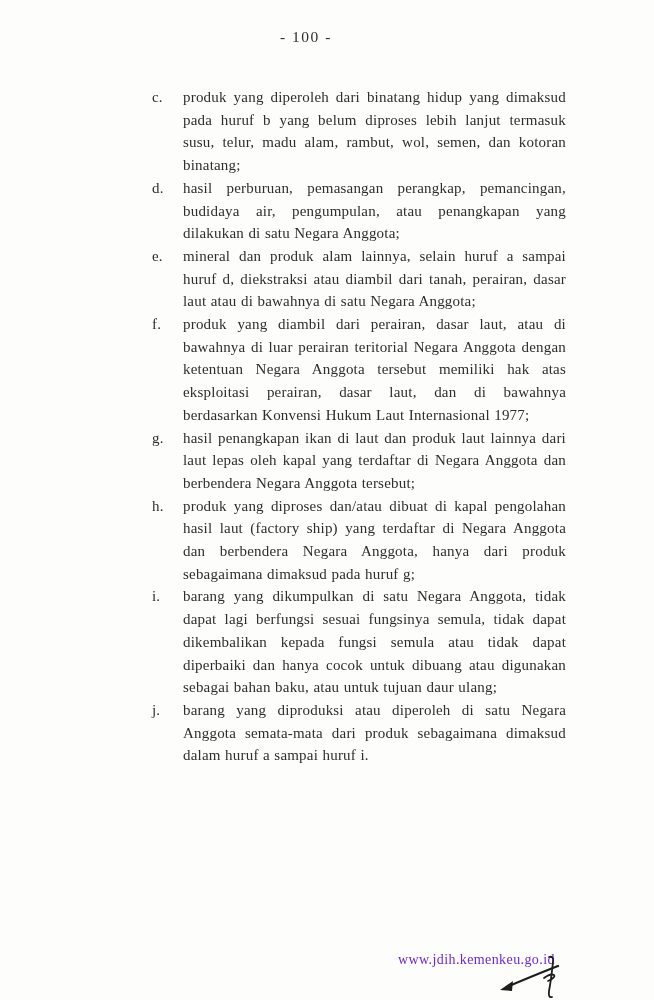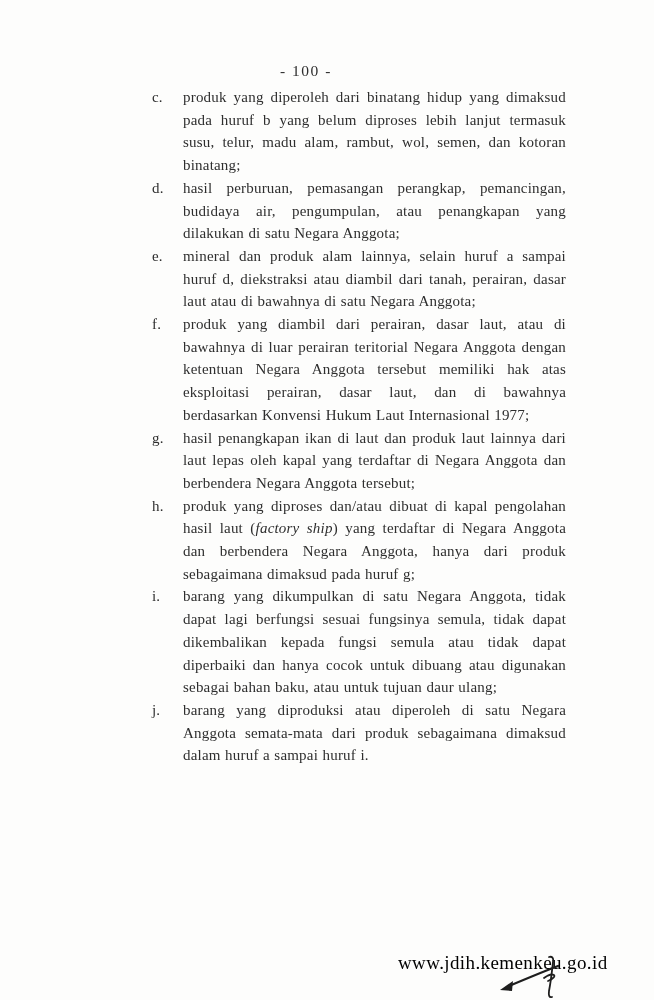--- a/index.html
+++ b/index.html
@@ -17,21 +17,21 @@
     position: absolute;
     inset: 0;
     width: 654px;
     height: 1000px;
     background: #fdfdfc;
     color: #2e2e2e;
     overflow: hidden;
   }
   .page-number {
     position: absolute;
-    top: 62px;
+    top: 28px;
     left: 306px;
     transform: translateX(-50%);
     font-size: 15.5px;
     letter-spacing: 1.5px;
     white-space: nowrap;
   }
   .item-list {
     position: absolute;
     top: 86px;
     left: 152px;
@@ -48,29 +48,28 @@
     flex: 0 0 31px;
     width: 31px;
   }
   .item-text {
     flex: 1 1 auto;
     text-align: justify;
     text-justify: inter-word;
     word-spacing: 0.5px;
   }
   .item-text .italic {
-    font-style: italic;
   }
   .footer-url {
     position: absolute;
     top: 952px;
     left: 398px;
-    font-size: 19px;
+    font-size: 14px;
     letter-spacing: 0.4px;
-    color: #000000;
+    color: #6d28d9;
     white-space: nowrap;
   }
   .paraf-svg {
     position: absolute;
     top: 953px;
     left: 490px;
     width: 84px;
     height: 47px;
     pointer-events: none;
   }

